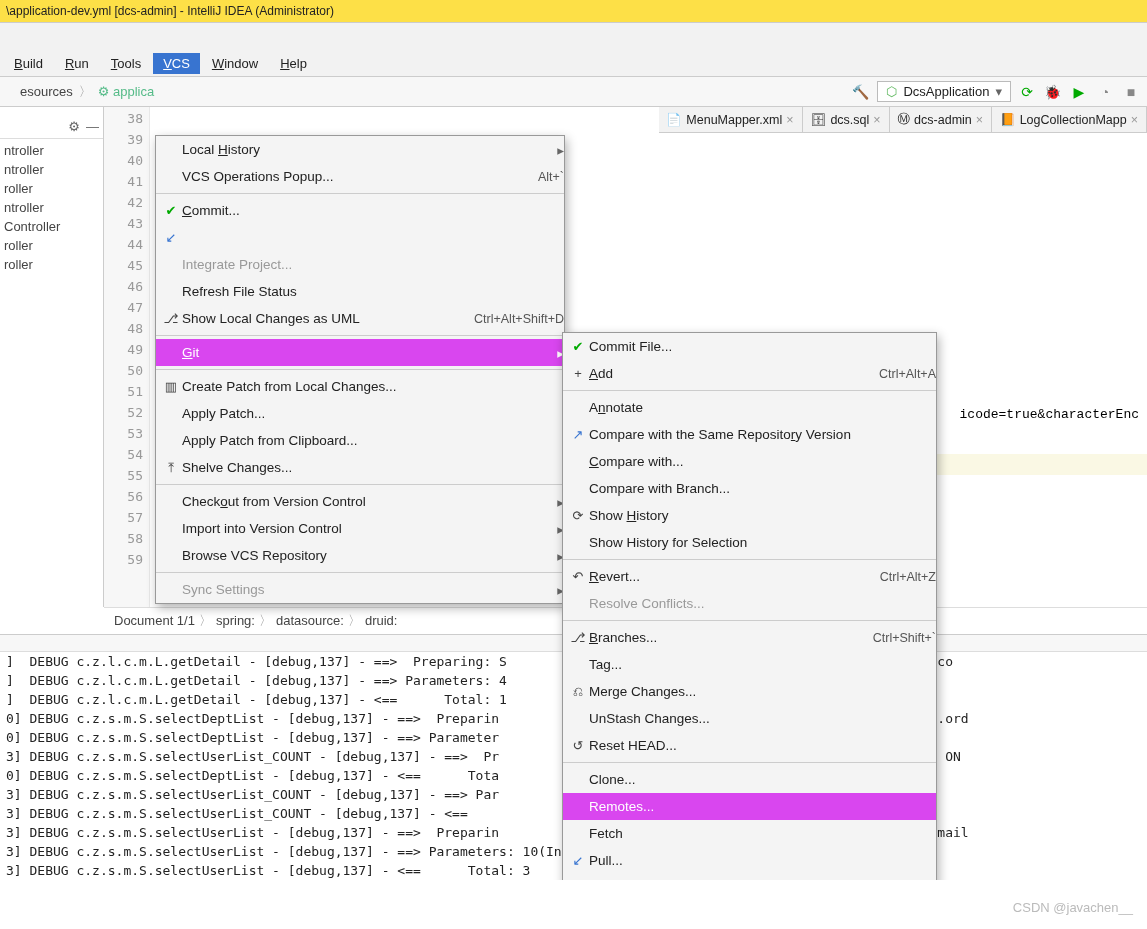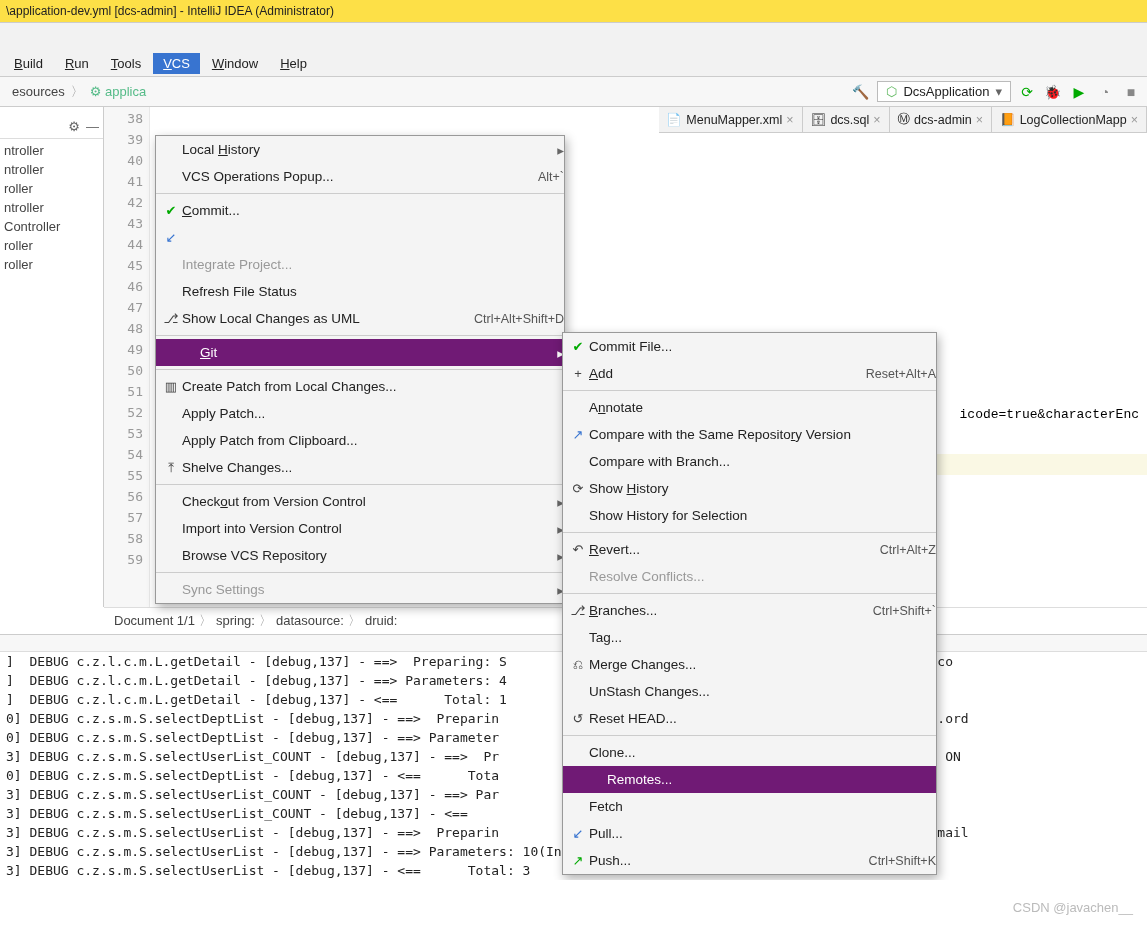--- a/index.html
+++ b/index.html
@@ -3,21 +3,21 @@
 <meta charset="utf-8">
 <style>
   * { box-sizing: border-box; margin: 0; padding: 0; font-family: "Segoe UI", Arial, sans-serif; }
   body { background: #fff; font-size: 13px; color: #222; width: 1147px; overflow: hidden; }
   .title-bar { padding: 4px 6px; font-size: 12px; border-bottom: 1px solid #ccc; background: #fde047; }
   .menu-bar { display: flex; gap: 2px; padding: 2px 4px; border-bottom: 1px solid #ccc; background: #f2f2f2; }
   .menu-item { padding: 3px 10px; cursor: default; margin-top: 28px; }
   .menu-item.active { background: #3874d0; color: #fff; }
   .menu-item u { text-decoration: underline; }
   .top-row { display: flex; align-items: center; border-bottom: 1px solid #ccc; background: #f7f7f7; height: 30px; }
-  .bcrumb { display: flex; align-items: center; padding-left: 8px; gap: 2px; font-size: 13px; color: #444; }
+  .bcrumb { display: flex; align-items: center; padding-left: 16px; gap: 2px; font-size: 13px; color: #444; }
   .bcrumb .seg { padding: 1px 4px; }
   .bcrumb .sep { color: #999; }
   .spacer { flex: 1; }
   .run-config { display: flex; align-items: center; gap: 6px; padding: 0 6px; }
   .rc-dd { border: 1px solid #bbb; padding: 2px 8px; display: flex; align-items: center; gap: 6px; background: #fff; }
   .toolbar-ico { width: 20px; height: 20px; display: inline-flex; align-items: center; justify-content: center; font-size: 14px; }
   .main { display: flex; height: 500px; position: relative; }
   .left-panel { width: 104px; border-right: 1px solid #ccc; padding-top: 8px; display:flex; flex-direction:column; gap:2px;}
   .left-item { font-size: 13px; color: #444; padding: 2px 4px; white-space:nowrap; overflow:hidden; }
   .left-tools { display:flex; gap:6px; padding:4px; border-bottom:1px solid #ddd; justify-content:flex-end;}
@@ -26,21 +26,21 @@
   .editor-text { position:absolute; left:0; right:0; bottom:6px; font-family: Consolas, monospace; font-size: 13px; line-height: 21px; padding-left: 10px; white-space: pre; }
   .editor-text .hl55 { background: #faf8e4; display:inline-block; width:100%; }
   .editor-text .key { background:#f7eec8; color:#000080; font-weight:bold;}
   .editor-text .val { color:#007a00;}
   .editor-text .comment { color:#888; font-style:italic;}
   .tabs-right { position:absolute; right:0; top:0; display:flex; height:26px; background:#f2f2f2; border-bottom:1px solid #ccc;}
   .tab { display:flex; align-items:center; gap:4px; padding:0 8px; border-right:1px solid #ccc; font-size:12.5px;}
   .menu-popup { position: absolute; top: 28px; left: 155px; width: 410px; background: #f4f4f4; border: 1px solid #999; box-shadow: 2px 4px 10px rgba(0,0,0,0.3); z-index: 10; }
   .submenu { position: absolute; top: 225px; left: 562px; width: 375px; background: #f4f4f4; border: 1px solid #999; box-shadow: 2px 4px 10px rgba(0,0,0,0.3); z-index: 11; }
   .mrow { display: flex; align-items: center; height: 27px; padding: 0 0 0 4px; font-size: 13.5px; cursor: default; }
-  .mrow.sel { background: #701a75; color: #fff; gap: 18px; }
+  .mrow.sel { background: #d946ef; color: #fff; }
   .mrow .mico { width: 22px; display:flex; align-items:center; justify-content:center; font-size:13px; color:#444; }
   .mrow.sel .mico { color:#fff;}
   .mrow .mlabel { flex: 1; }
   .mrow .mshort { color:#555; font-size:12.5px; }
   .mrow .marrow { width:14px; text-align:right; color:#666;}
   .mrow.sel .marrow { color:#fff; }
   .mrow.disabled { color: #999; }
   .msep { height: 1px; background: #ccc; margin: 3px 0; }
   .breadcrumb2 { position:relative; font-size:13px; color:#444; padding:4px 10px; border-top:1px solid #ddd; margin-left:104px;}
   .breadcrumb2 .sep { color:#999; padding:0 4px;}
@@ -239,30 +239,34 @@
     </div>
 
   <div class="submenu" id="gitMenu">
       <div class="mrow hoverable">
         <span class="mico" style="color: rgb(0, 170, 0);">✔</span>
         <span class="mlabel">Commit File...</span>
       </div>
       <div class="mrow hoverable">
         <span class="mico">+</span>
         <span class="mlabel"><u>A</u>dd</span>
-        <span class="mshort">Reset+Alt+A</span>
+        <span class="mshort">Ctrl+Alt+A</span>
       </div>
       <div class="msep"></div>
       <div class="mrow hoverable">
         <span class="mico"></span>
         <span class="mlabel">A<u>n</u>notate</span>
       </div>
       <div class="mrow hoverable">
         <span class="mico" style="color: rgb(56, 116, 208);">↗</span>
         <span class="mlabel">Compare with the Same Reposito<u>r</u>y Version</span>
+      </div>
+      <div class="mrow hoverable">
+        <span class="mico"></span>
+        <span class="mlabel"><u>C</u>ompare with...</span>
       </div>
       <div class="mrow hoverable">
         <span class="mico"></span>
         <span class="mlabel">Compare with Branch...</span>
       </div>
       <div class="mrow hoverable">
         <span class="mico">⟳</span>
         <span class="mlabel">Show <u>H</u>istory</span>
       </div>
       <div class="mrow hoverable">

